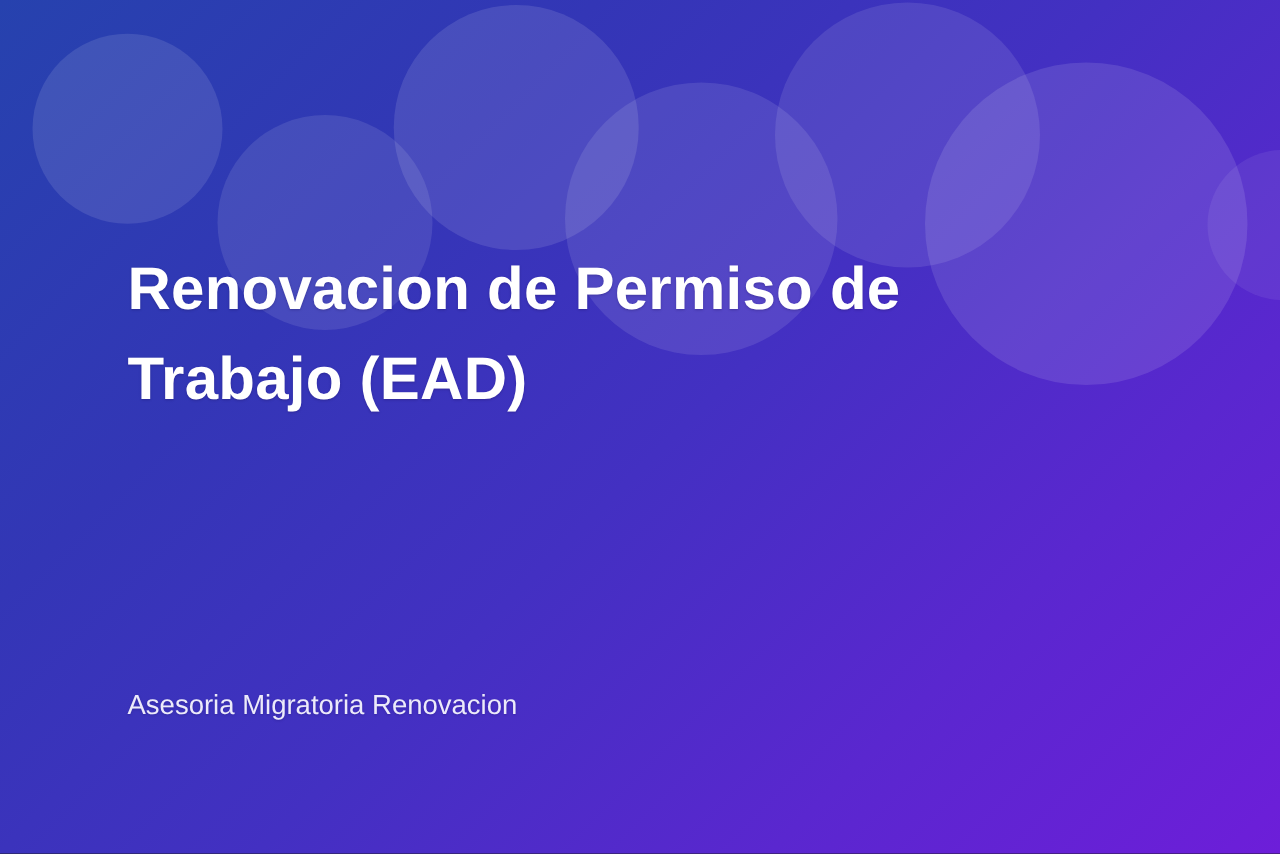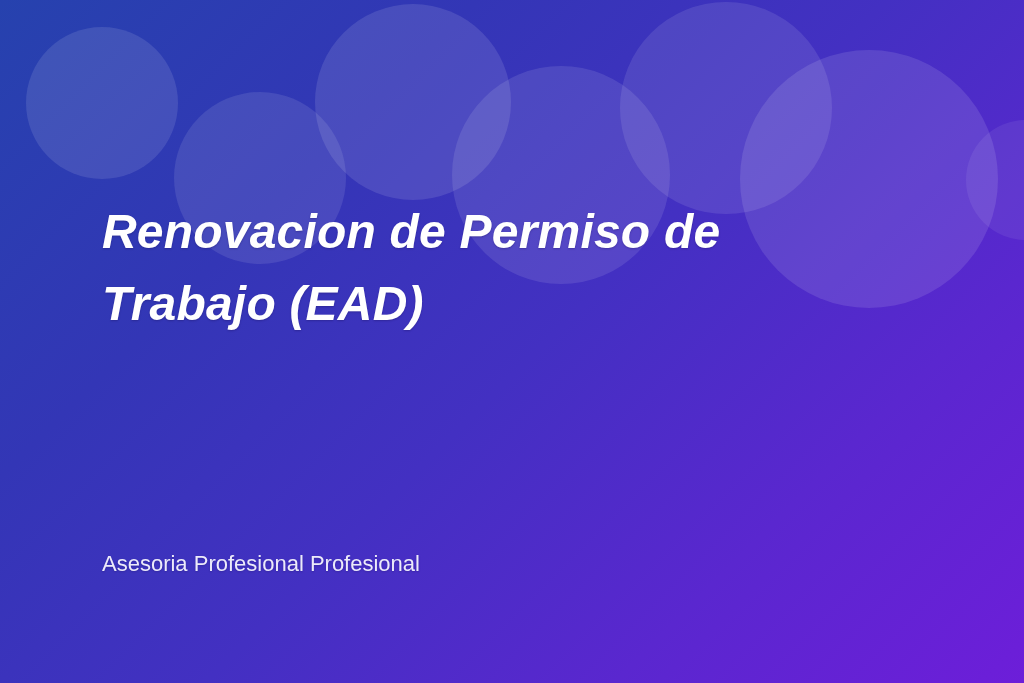--- a/index.html
+++ b/index.html
@@ -54,21 +54,20 @@
     top: 196px;
     left: 0;
     margin: 0;
     width: 700px;
     font-size: 48px;
     font-weight: bold;
     line-height: 72px;
     letter-spacing: 0.2px;
     color: #ffffff;
     text-shadow: 0 1px 2px rgba(20, 10, 70, 0.28);
-    font-style: italic;
   }
   .slide-subtitle {
     position: absolute;
     top: 549px;
     left: 0;
     margin: 0;
     font-size: 22px;
     font-weight: normal;
     line-height: 30px;
     color: #eceafa;
@@ -85,16 +84,16 @@
     <span class="deco-circle c2"></span>
     <span class="deco-circle c3"></span>
     <span class="deco-circle c4"></span>
     <span class="deco-circle c5"></span>
     <span class="deco-circle c6"></span>
     <span class="deco-circle c7"></span>
   </div>
 
   <div class="content">
     <h1 class="slide-title">Renovacion de Permiso de Trabajo (EAD)</h1>
-    <p class="slide-subtitle">Asesoria Profesional Profesional</p>
+    <p class="slide-subtitle">Asesoria Migratoria Renovacion</p>
   </div>
 
 </div>
 
 </body></html>

